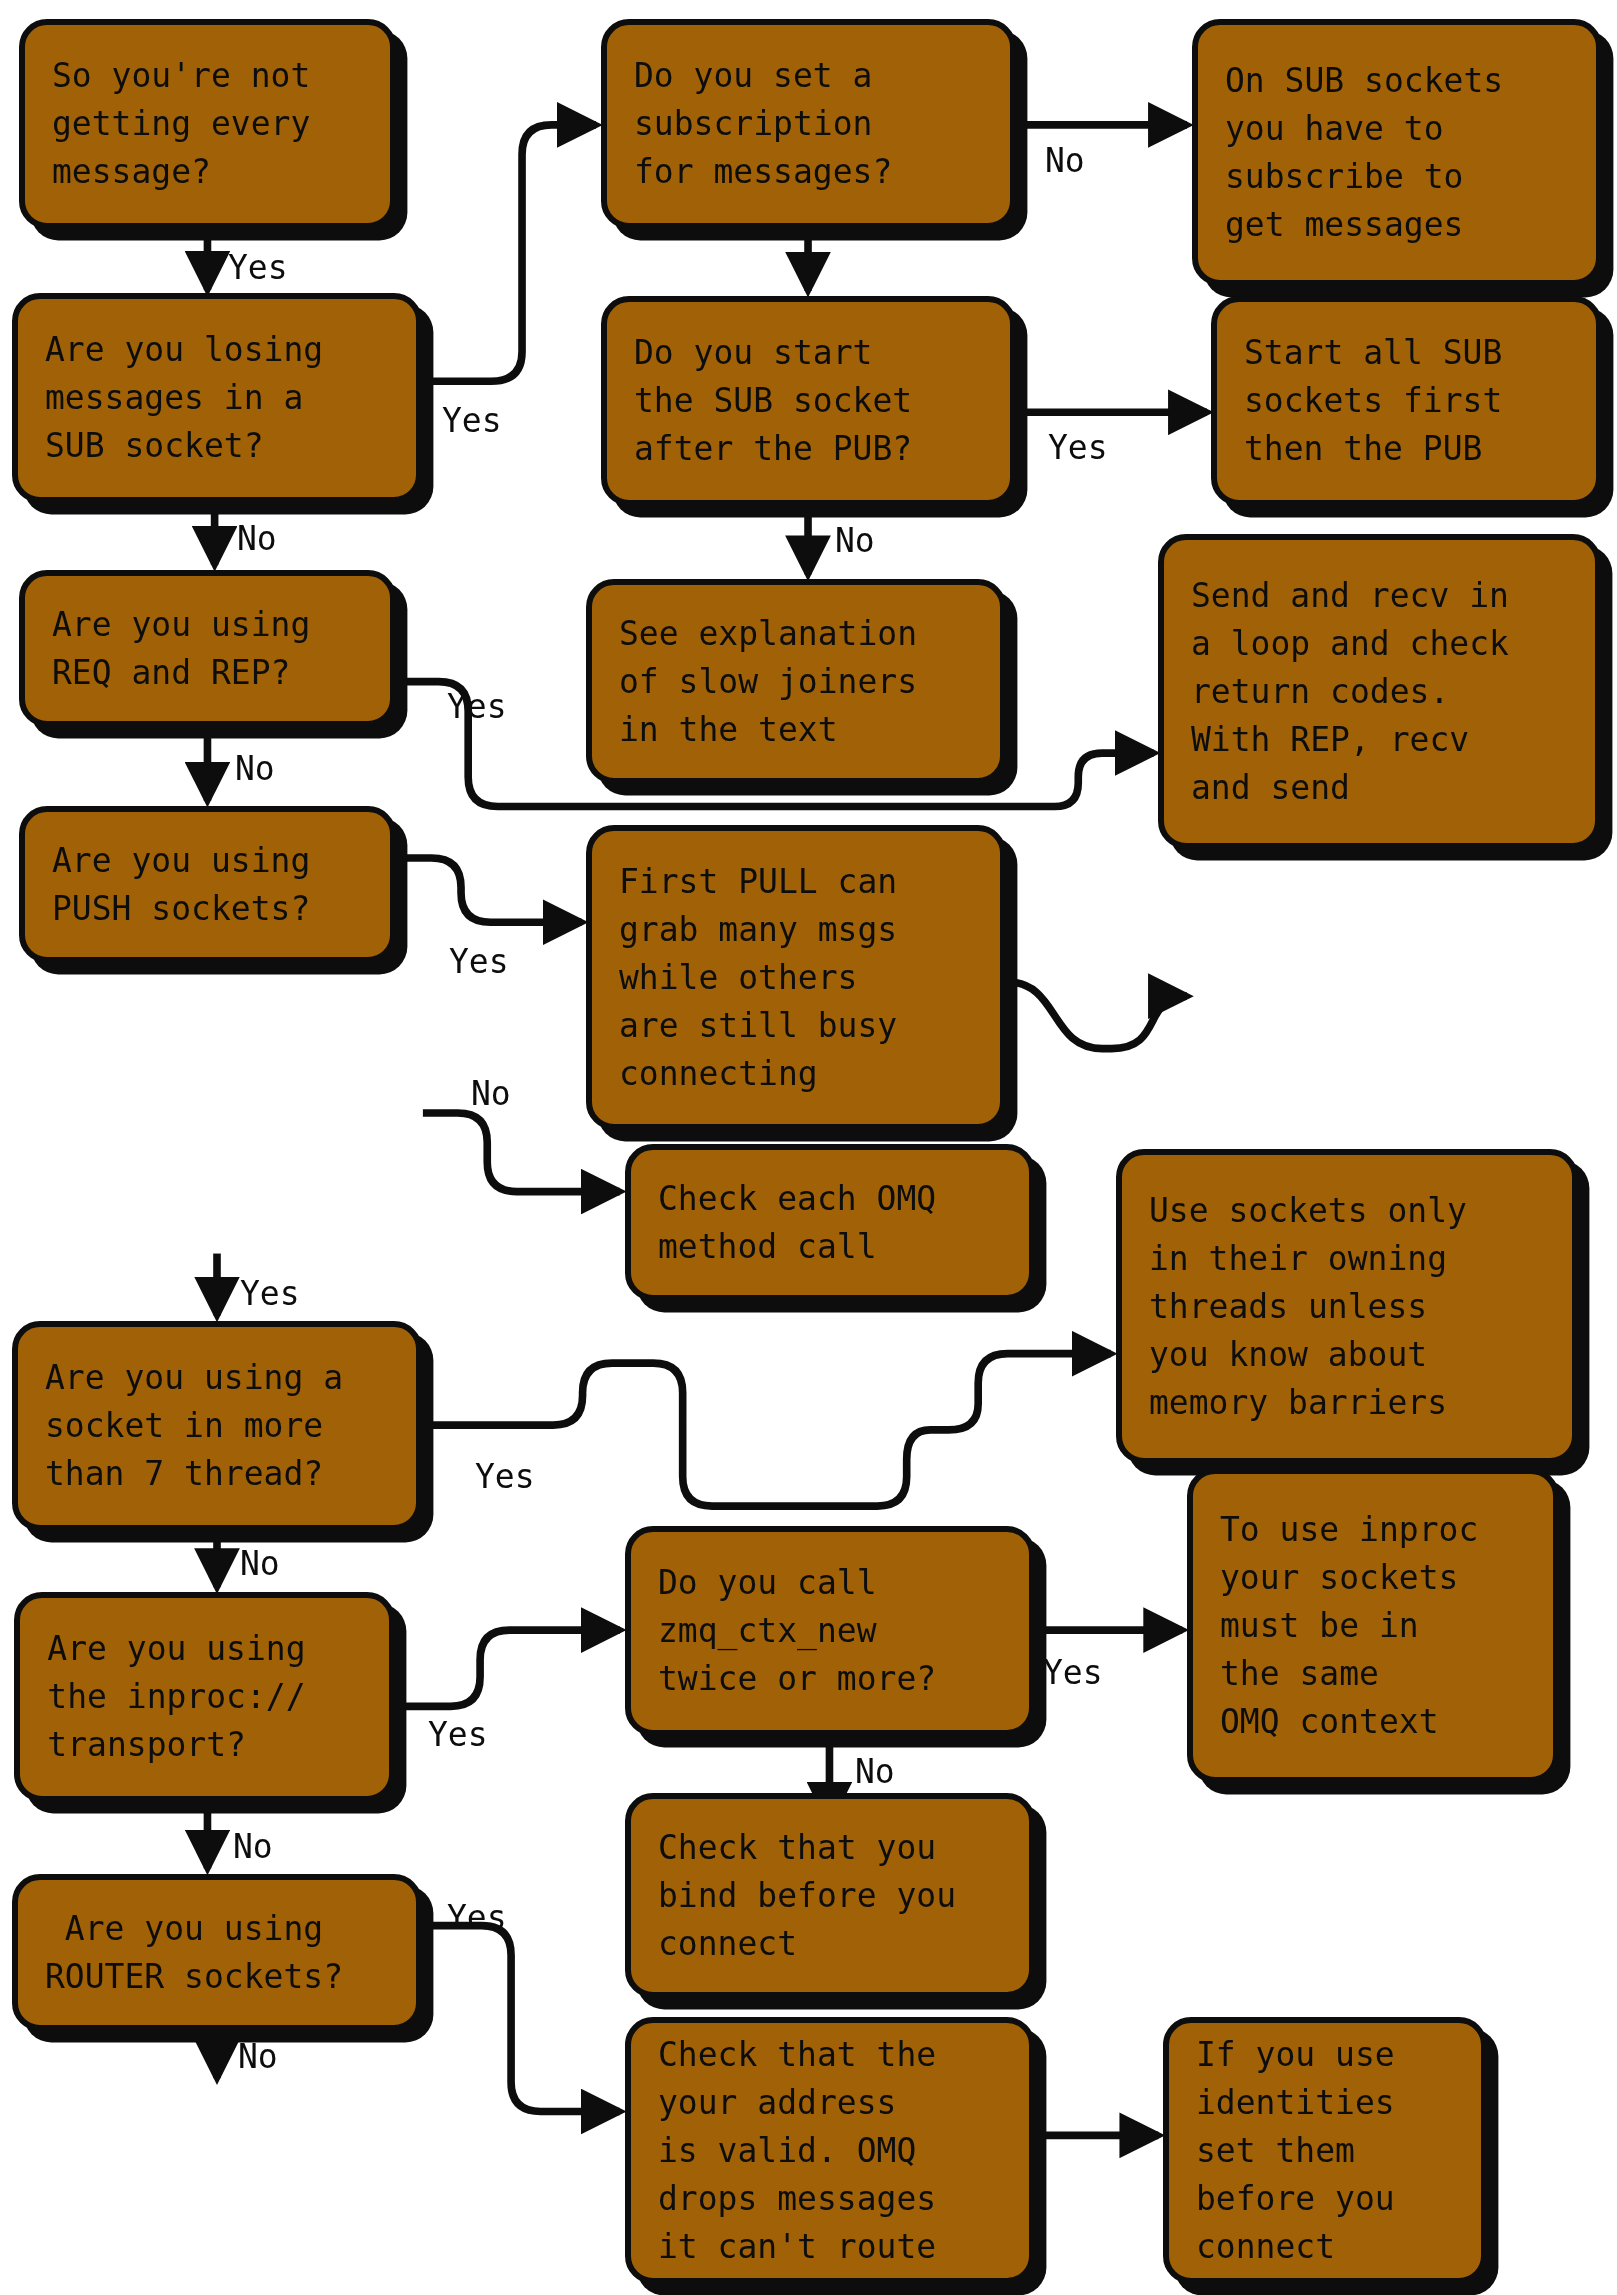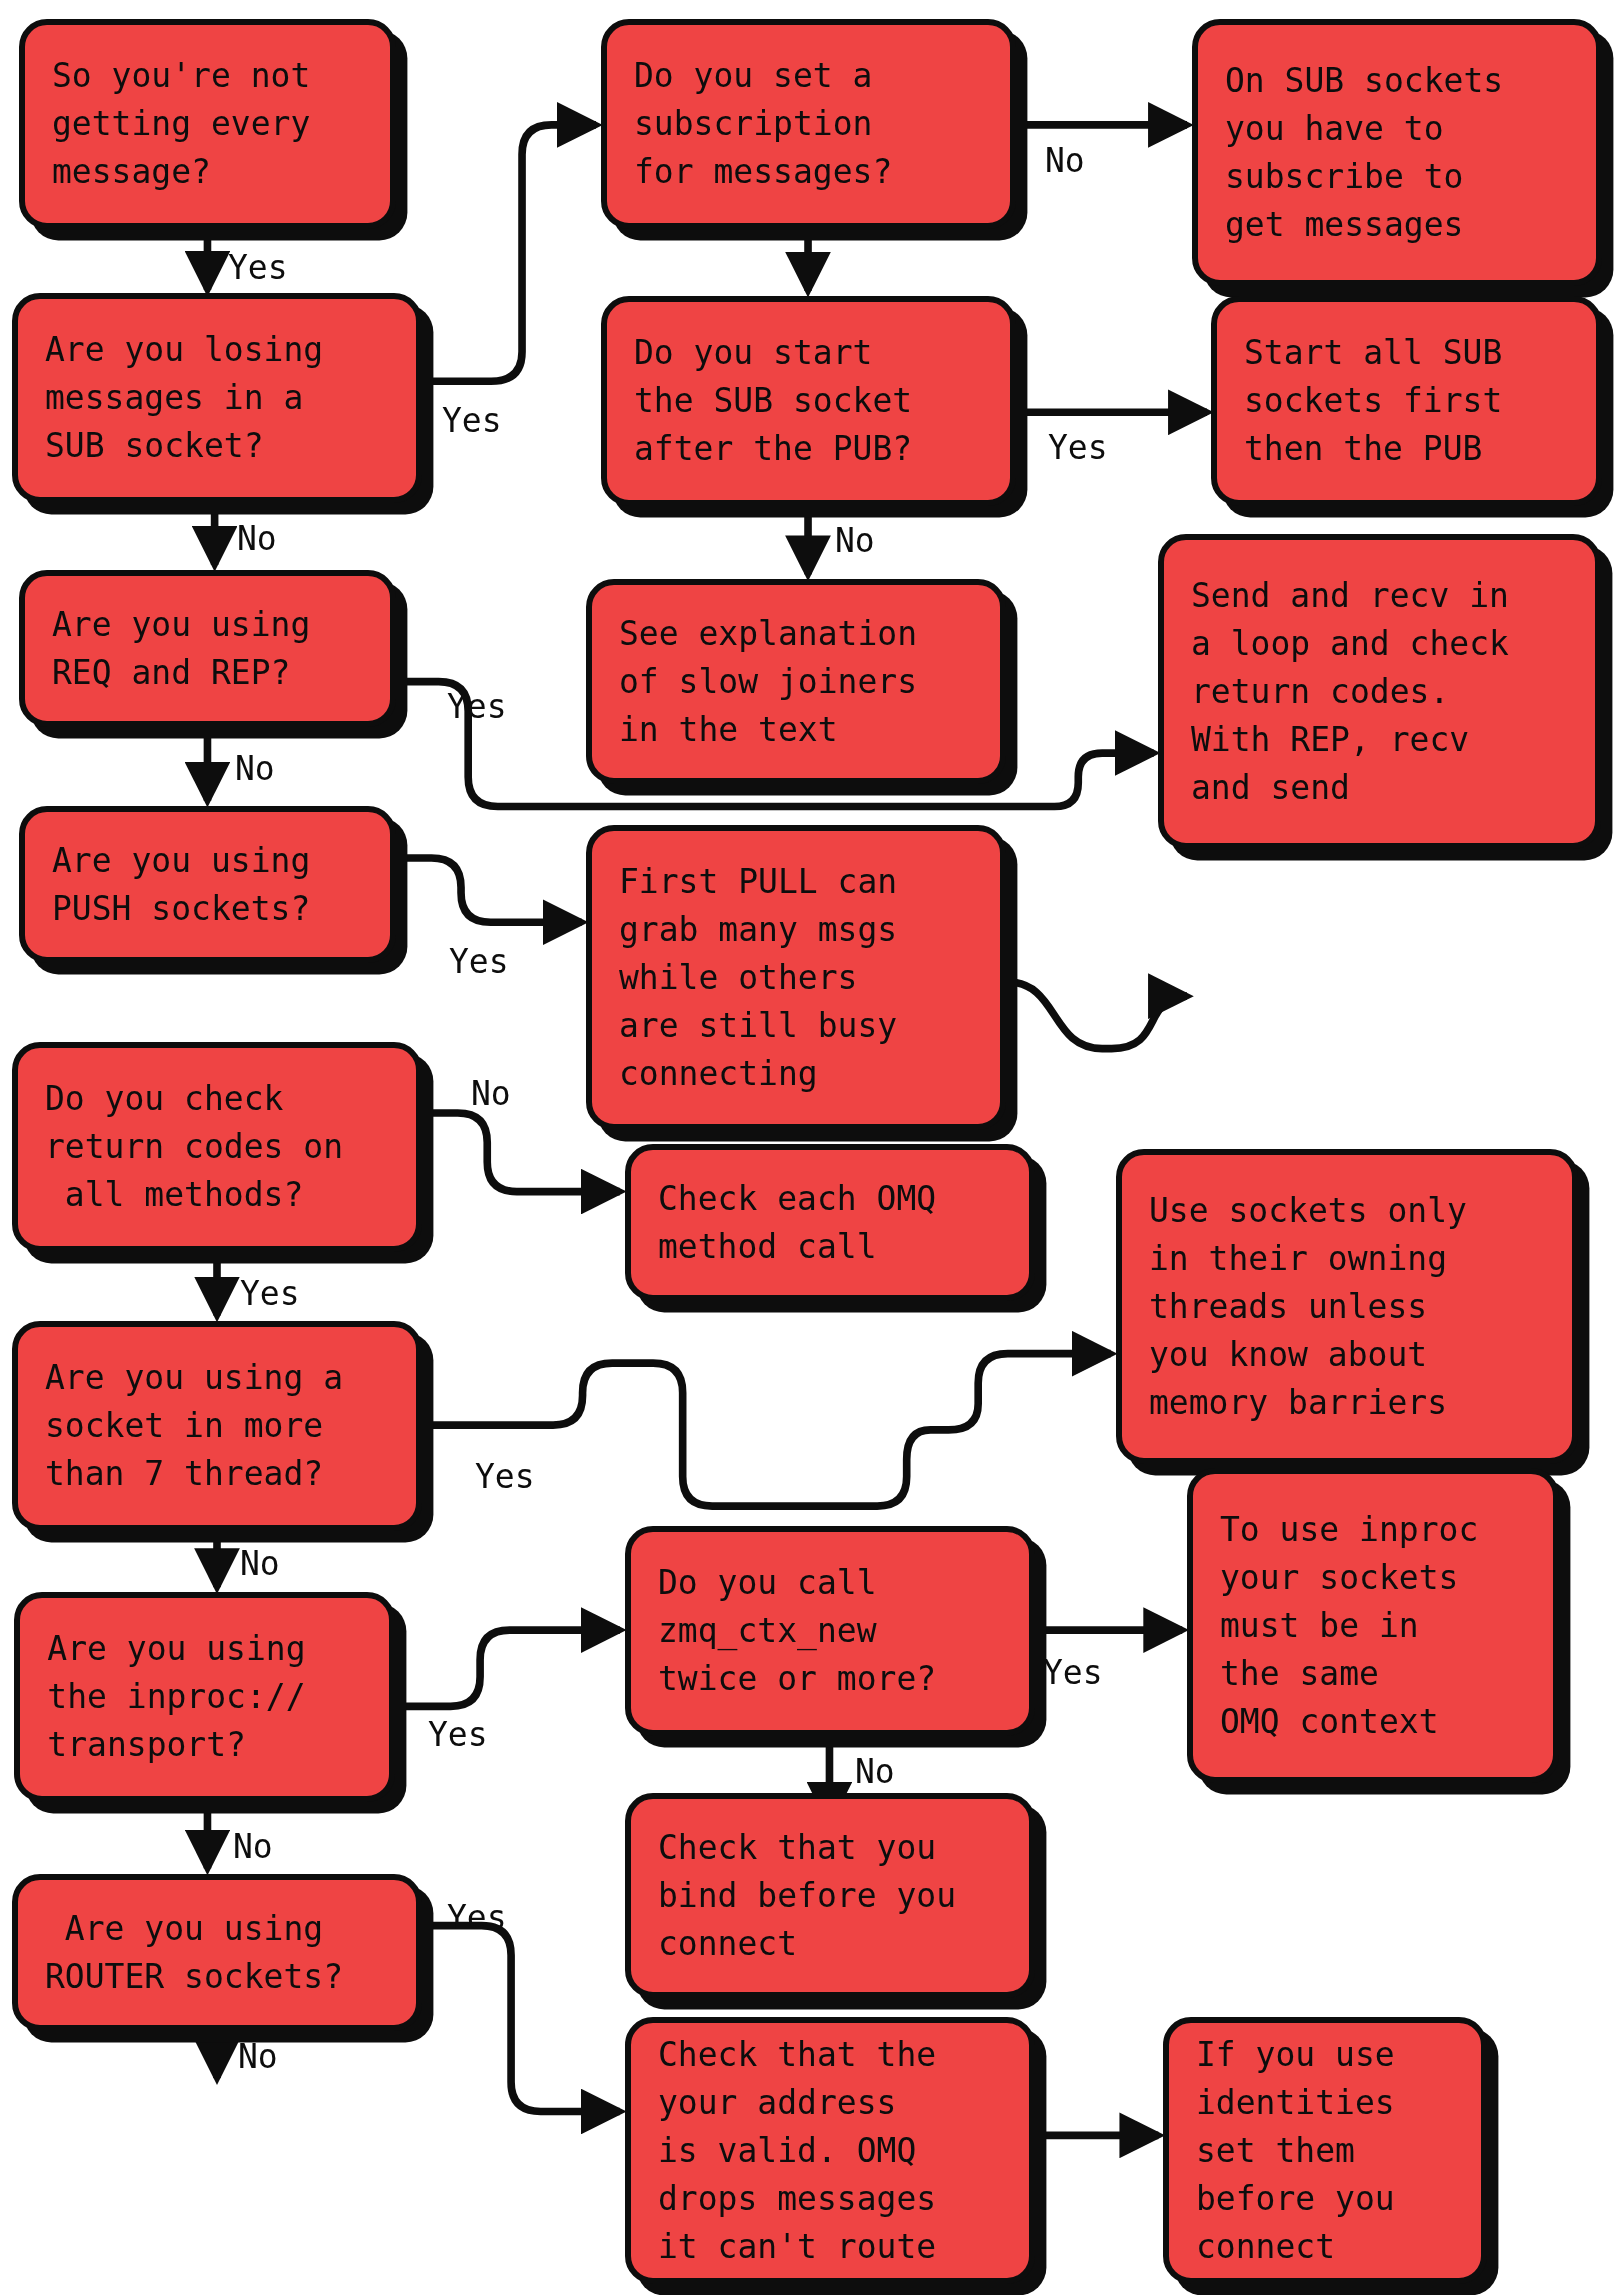--- a/index.html
+++ b/index.html
@@ -1,20 +1,20 @@
 <!DOCTYPE html>
 <html style="font-size:7.6px"><head>
 <meta charset="utf-8">
 <style>
   html,body{margin:0;padding:0;background:#ffffff;}
   .stage{position:relative;width:1617px;height:2295px;background:#ffffff;overflow:hidden;
          font-family:"DejaVu Sans Mono", monospace;}
   .wires{position:absolute;left:0;top:0;width:1617px;height:2295px;}
   .node{position:absolute;box-sizing:border-box;display:flex;align-items:center;
-        background:#ef4444;border:6.7px solid #0d0d0d;border-radius:28px;
+        background:#a16207;border:6.7px solid #0d0d0d;border-radius:28px;
         box-shadow:11.4px 11.4px 0 #0d0d0d;padding:14px 27px;white-space:pre;
         font-size:33px;line-height:48px;color:#0d0d0d;}
   .edge-label{position:absolute;font-size:33px;line-height:39px;color:#0d0d0d;white-space:pre;}
 </style>
 </head>
 <body>
 
 <div class="stage">
 
   <svg class="wires" viewBox="0 0 3392 4815">
@@ -78,23 +78,20 @@
 return codes.
 With REP, recv
 and send</div>
   <div class="node" style="left:19px;top:806px;width:377px;height:157px;">Are you using
 PUSH sockets?</div>
   <div class="node" style="left:586px;top:825px;width:420px;height:305px;">First PULL can
 grab many msgs
 while others
 are still busy
 connecting</div>
-  <div class="node" style="left:12px;top:1042px;width:410px;height:210px;">Do you check
-return codes on
- all methods?</div>
   <div class="node" style="left:625px;top:1144px;width:410px;height:157px;">Check each OMQ
 method call</div>
   <div class="node" style="left:1116px;top:1149px;width:462px;height:315px;">Use sockets only
 in their owning
 threads unless
 you know about
 memory barriers</div>
   <div class="node" style="left:12px;top:1321px;width:410px;height:210px;">Are you using a
 socket in more
 than 7 thread?</div>

